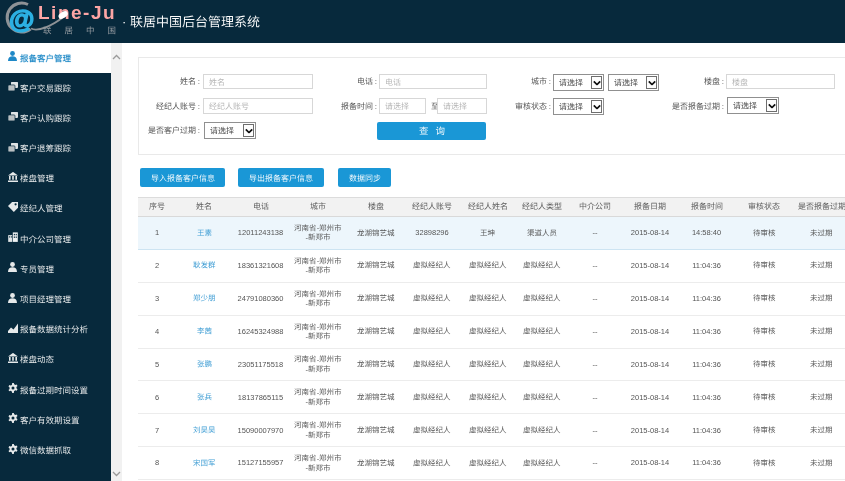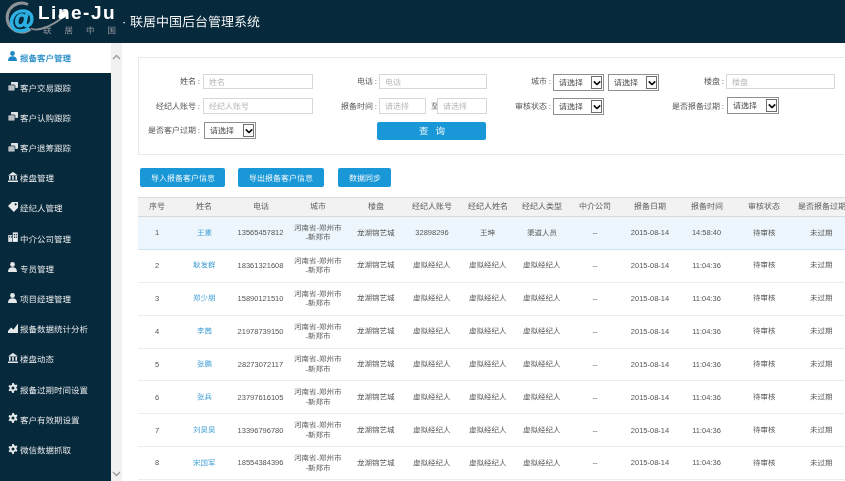--- a/index.html
+++ b/index.html
@@ -3,21 +3,21 @@
 <meta charset="utf-8">
 <style>
 * { margin:0; padding:0; box-sizing:border-box; }
 html,body { width:845px; height:481px; overflow:hidden; background:#fff;
   font-family:"Liberation Sans", sans-serif; }
 #page { position:relative; width:845px; height:481px; overflow:hidden; }
 
 
 #topbar { position:absolute; left:0; top:0; width:845px; height:43px; background:#07293c; }
 #logo-at { position:absolute; left:0px; top:0px; }
-#lineju { position:absolute; left:38px; top:2px; color:#ffffff; font-size:19px; font-weight:bold; letter-spacing:1.5px; }
+#lineju { position:absolute; left:38px; top:2px; color:#fca5a5; font-size:19px; font-weight:bold; letter-spacing:1.5px; }
 #lineju .dot { position:absolute; left:20px; top:10px; width:10px; height:5.5px; background:#fff; border-radius:50%; transform:rotate(-33deg); }
 #cn4 { position:absolute; left:43px; top:25px; color:#979da2; font-size:8.5px; letter-spacing:13px; white-space:nowrap; }
 #systitle { position:absolute; left:122px; top:0; height:43px; line-height:44px; color:#fdfdfd; font-size:13px; }
 
 
 #sidebar { position:absolute; left:0; top:43px; width:111px; height:438px; background:#07293c; }
 .mi { position:relative; height:30.2px; line-height:30.2px; color:#e9eced; font-size:8.5px; white-space:nowrap; }
 .mi .ic { position:absolute; left:8px; top:50%; transform:translateY(-50%); }
 .mi .tx { position:absolute; left:20px; top:0; }
 .mi.active { background:#fff; color:#1e88c7; font-weight:bold; }
@@ -701,21 +701,21 @@
                 <use href="#z2x" x="4000"></use>
                 <use href="#z1p" x="5000"></use>
               </svg></th>
           </tr>
       <tr class="hl">
             <td>1</td>
             <td class="nm"><svg class="zh" style="width:2em" viewBox="0 0 2000 1000">
                 <use href="#z21"></use>
                 <use href="#z2b" x="1000"></use>
               </svg></td>
-            <td>13565457812</td>
+            <td>12011243138</td>
             <td><svg class="zh" style="width:3em" viewBox="0 0 3000 1000">
                 <use href="#z1x"></use>
                 <use href="#ze" x="1000"></use>
                 <use href="#z26" x="2000"></use>
               </svg>-<svg class="zh" style="width:3em" viewBox="0 0 3000 1000">
                 <use href="#z31"></use>
                 <use href="#z11" x="1000"></use>
                 <use href="#z12" x="2000"></use>
               </svg><br>-<svg class="zh" style="width:3em" viewBox="0 0 3000 1000">
                 <use href="#z1h"></use>
@@ -817,21 +817,21 @@
                 <use href="#z1p" x="2000"></use>
               </svg></td>
           </tr>
       <tr>
             <td>3</td>
             <td class="nm"><svg class="zh" style="width:3em" viewBox="0 0 3000 1000">
                 <use href="#z31"></use>
                 <use href="#zz" x="1000"></use>
                 <use href="#z1o" x="2000"></use>
               </svg></td>
-            <td>15890121510</td>
+            <td>24791080360</td>
             <td><svg class="zh" style="width:3em" viewBox="0 0 3000 1000">
                 <use href="#z1x"></use>
                 <use href="#ze" x="1000"></use>
                 <use href="#z26" x="2000"></use>
               </svg>-<svg class="zh" style="width:3em" viewBox="0 0 3000 1000">
                 <use href="#z31"></use>
                 <use href="#z11" x="1000"></use>
                 <use href="#z12" x="2000"></use>
               </svg><br>-<svg class="zh" style="width:3em" viewBox="0 0 3000 1000">
                 <use href="#z1h"></use>
@@ -879,21 +879,21 @@
                 <use href="#z2x" x="1000"></use>
                 <use href="#z1p" x="2000"></use>
               </svg></td>
           </tr>
       <tr>
             <td>4</td>
             <td class="nm"><svg class="zh" style="width:2em" viewBox="0 0 2000 1000">
                 <use href="#z1r"></use>
                 <use href="#z2l" x="1000"></use>
               </svg></td>
-            <td>21978739150</td>
+            <td>16245324988</td>
             <td><svg class="zh" style="width:3em" viewBox="0 0 3000 1000">
                 <use href="#z1x"></use>
                 <use href="#ze" x="1000"></use>
                 <use href="#z26" x="2000"></use>
               </svg>-<svg class="zh" style="width:3em" viewBox="0 0 3000 1000">
                 <use href="#z31"></use>
                 <use href="#z11" x="1000"></use>
                 <use href="#z12" x="2000"></use>
               </svg><br>-<svg class="zh" style="width:3em" viewBox="0 0 3000 1000">
                 <use href="#z1h"></use>
@@ -941,21 +941,21 @@
                 <use href="#z2x" x="1000"></use>
                 <use href="#z1p" x="2000"></use>
               </svg></td>
           </tr>
       <tr>
             <td>5</td>
             <td class="nm"><svg class="zh" style="width:2em" viewBox="0 0 2000 1000">
                 <use href="#z14"></use>
                 <use href="#z35" x="1000"></use>
               </svg></td>
-            <td>28273072117</td>
+            <td>23051175518</td>
             <td><svg class="zh" style="width:3em" viewBox="0 0 3000 1000">
                 <use href="#z1x"></use>
                 <use href="#ze" x="1000"></use>
                 <use href="#z26" x="2000"></use>
               </svg>-<svg class="zh" style="width:3em" viewBox="0 0 3000 1000">
                 <use href="#z31"></use>
                 <use href="#z11" x="1000"></use>
                 <use href="#z12" x="2000"></use>
               </svg><br>-<svg class="zh" style="width:3em" viewBox="0 0 3000 1000">
                 <use href="#z1h"></use>
@@ -1003,21 +1003,21 @@
                 <use href="#z2x" x="1000"></use>
                 <use href="#z1p" x="2000"></use>
               </svg></td>
           </tr>
       <tr>
             <td>6</td>
             <td class="nm"><svg class="zh" style="width:2em" viewBox="0 0 2000 1000">
                 <use href="#z14"></use>
                 <use href="#z8" x="1000"></use>
               </svg></td>
-            <td>23797616105</td>
+            <td>18137865115</td>
             <td><svg class="zh" style="width:3em" viewBox="0 0 3000 1000">
                 <use href="#z1x"></use>
                 <use href="#ze" x="1000"></use>
                 <use href="#z26" x="2000"></use>
               </svg>-<svg class="zh" style="width:3em" viewBox="0 0 3000 1000">
                 <use href="#z31"></use>
                 <use href="#z11" x="1000"></use>
                 <use href="#z12" x="2000"></use>
               </svg><br>-<svg class="zh" style="width:3em" viewBox="0 0 3000 1000">
                 <use href="#z1h"></use>
@@ -1066,21 +1066,21 @@
                 <use href="#z1p" x="2000"></use>
               </svg></td>
           </tr>
       <tr>
             <td>7</td>
             <td class="nm"><svg class="zh" style="width:3em" viewBox="0 0 3000 1000">
                 <use href="#zc"></use>
                 <use href="#z1k" x="1000"></use>
                 <use href="#z1k" x="2000"></use>
               </svg></td>
-            <td>13396796780</td>
+            <td>15090007970</td>
             <td><svg class="zh" style="width:3em" viewBox="0 0 3000 1000">
                 <use href="#z1x"></use>
                 <use href="#ze" x="1000"></use>
                 <use href="#z26" x="2000"></use>
               </svg>-<svg class="zh" style="width:3em" viewBox="0 0 3000 1000">
                 <use href="#z31"></use>
                 <use href="#z11" x="1000"></use>
                 <use href="#z12" x="2000"></use>
               </svg><br>-<svg class="zh" style="width:3em" viewBox="0 0 3000 1000">
                 <use href="#z1h"></use>
@@ -1129,21 +1129,21 @@
                 <use href="#z1p" x="2000"></use>
               </svg></td>
           </tr>
       <tr>
             <td>8</td>
             <td class="nm"><svg class="zh" style="width:3em" viewBox="0 0 3000 1000">
                 <use href="#zv"></use>
                 <use href="#zp" x="1000"></use>
                 <use href="#z9" x="2000"></use>
               </svg></td>
-            <td>18554384396</td>
+            <td>15127155957</td>
             <td><svg class="zh" style="width:3em" viewBox="0 0 3000 1000">
                 <use href="#z1x"></use>
                 <use href="#ze" x="1000"></use>
                 <use href="#z26" x="2000"></use>
               </svg>-<svg class="zh" style="width:3em" viewBox="0 0 3000 1000">
                 <use href="#z31"></use>
                 <use href="#z11" x="1000"></use>
                 <use href="#z12" x="2000"></use>
               </svg><br>-<svg class="zh" style="width:3em" viewBox="0 0 3000 1000">
                 <use href="#z1h"></use>

